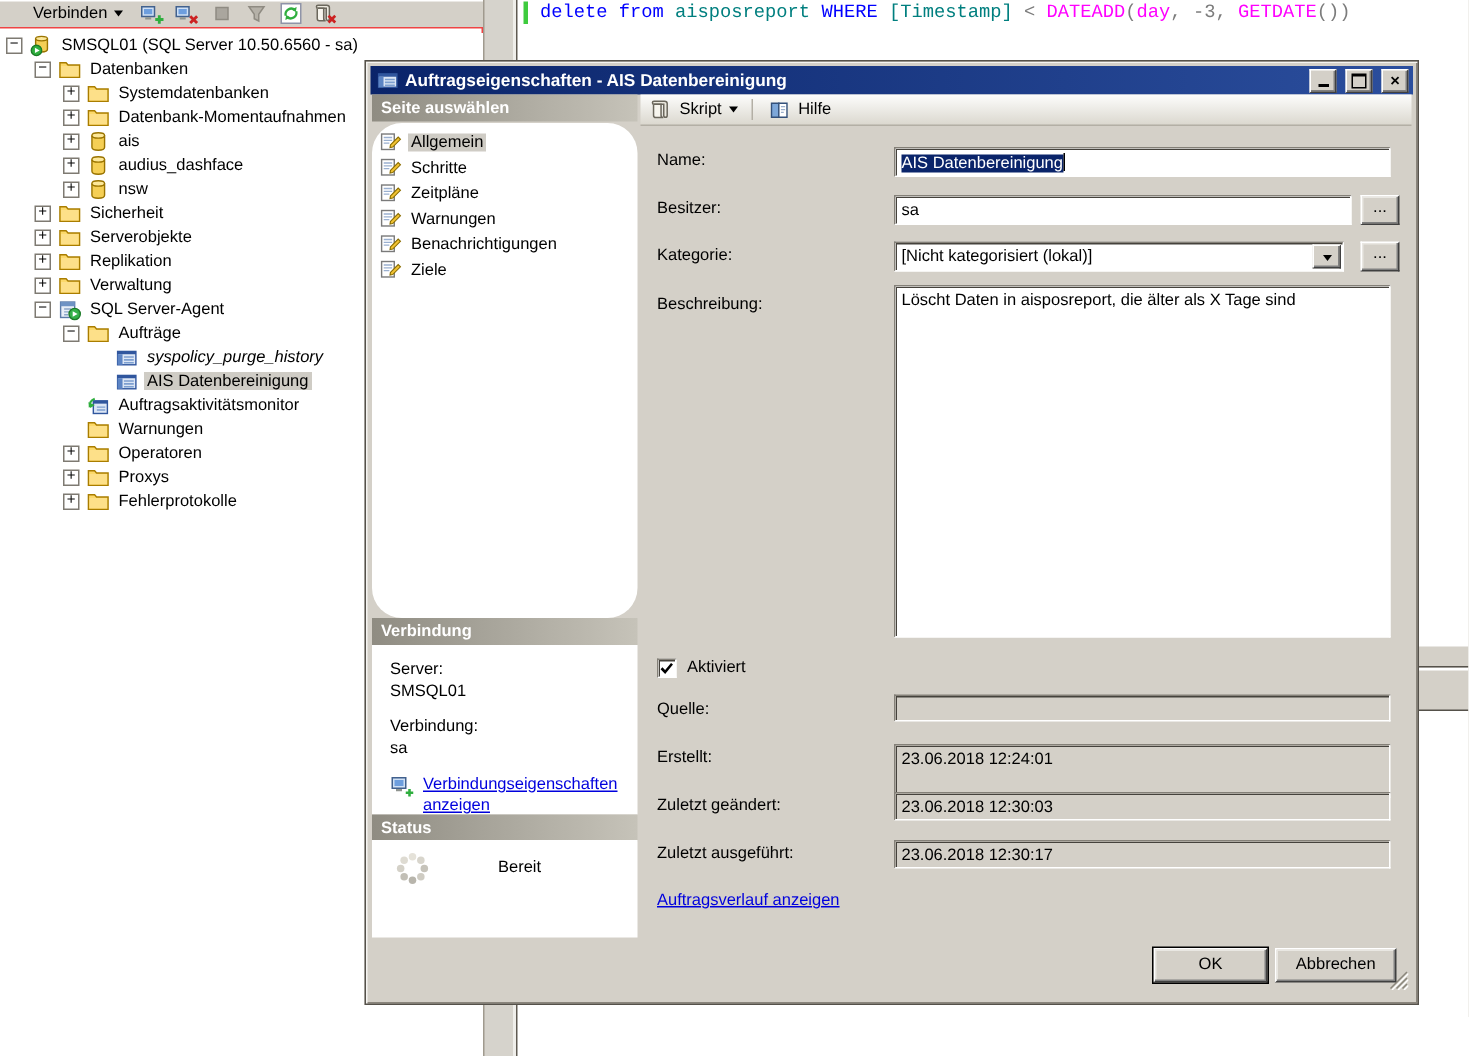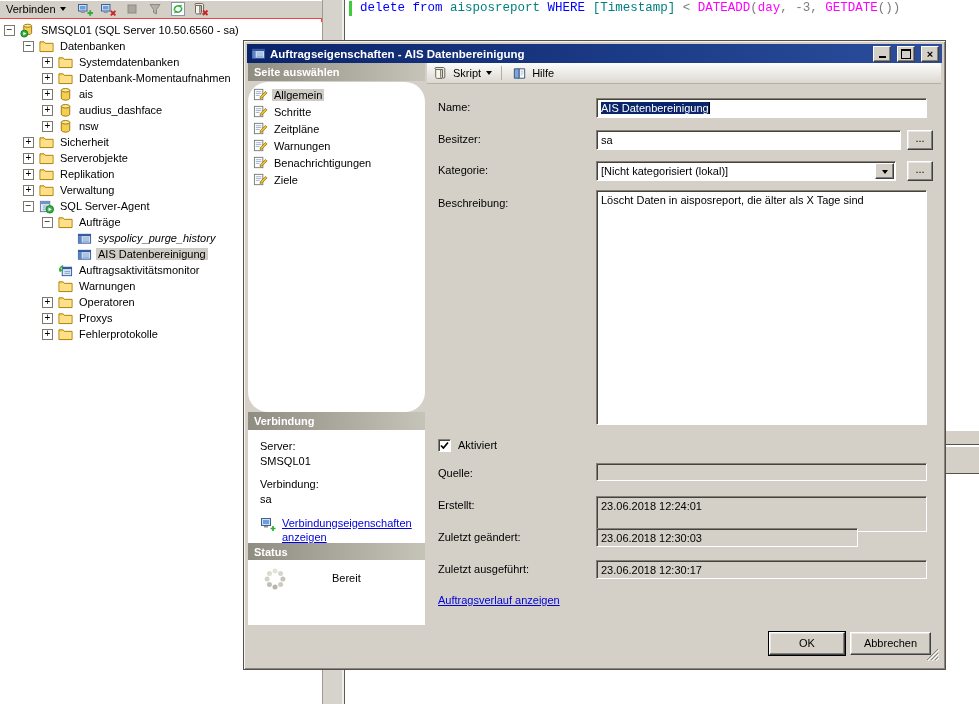--- a/index.html
+++ b/index.html
@@ -1,21 +1,21 @@
 <!DOCTYPE html>
 <html><head>
 <meta charset="utf-8">
 <style>
   html,body{margin:0;padding:0;}
   #screen{position:relative;width:979px;height:704px;background:#fff;overflow:hidden;
           font-family:"Liberation Sans",sans-serif;font-size:11px;color:#000;cursor:default;}
 
   
   .obj-toolbar{position:absolute;left:0;top:0;width:322px;height:18px;background:#d4d0c8;
-    border-bottom:4px solid #ef4444;box-shadow:inset 0 1px 0 #fff;display:flex;align-items:center;padding:0 2px;}
+    border-bottom:4px solid #ef4444;box-shadow:inset 0 1px 0 #fff;display:flex;align-items:center;padding:0 18px;}
   .connect-btn{display:flex;align-items:center;gap:4px;padding:1px 4px;margin-right:6px;}
   .drop-arrow{width:0;height:0;border:3px solid transparent;border-top:4px solid #000;margin-top:3px;}
   .tb-icon{width:20px;height:16px;display:flex;align-items:center;justify-content:center;margin-right:3px;}
   .icn{display:inline-flex;width:16px;height:16px;align-items:center;justify-content:center;flex:none;}
   .icn svg{display:block;}
 
   
   .tree{position:absolute;left:0;top:19px;width:321px;bottom:0;background:#fff;padding-top:3px;overflow:hidden;}
   .tree-row{display:flex;align-items:center;height:16px;white-space:nowrap;}
   .expander{width:9px;height:9px;flex:none;border:1px solid #7e7a72;background:#fff;
@@ -544,21 +544,21 @@
     </div>
     <div class="lbl" style="left:214px;top:398px;">Aktiviert</div>
 
     <div class="lbl" style="top:426px;">Quelle:</div>
     <div class="field gray" style="top:422px;width:331px;height:18px;"></div>
 
     <div class="lbl" style="top:458px;">Erstellt:</div>
     <div class="field gray" style="top:455px;width:331px;height:36px;">23.06.2018 12:24:01</div>
 
     <div class="lbl" style="top:490px;">Zuletzt geändert:</div>
-    <div class="field gray" style="top:487px;width:262px;height:19px;">23.06.2018 12:30:03</div>
+    <div class="field gray" style="top:487px;width:331px;height:19px;">23.06.2018 12:30:03</div>
 
     <div class="lbl" style="top:522px;">Zuletzt ausgeführt:</div>
     <div class="field gray" style="top:519px;width:331px;height:19px;">23.06.2018 12:30:17</div>
 
     <a class="lnk" style="position:absolute;left:194px;top:553px;">Auftragsverlauf anzeigen</a>
 
     <div class="btn default" style="left:525px;width:76px;">OK</div>
     <div class="btn" style="left:606px;width:81px;">Abbrechen</div>
 
     <div class="grip">

